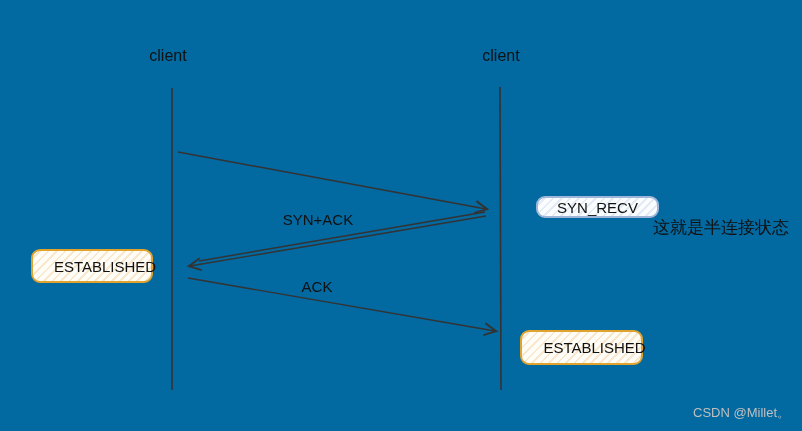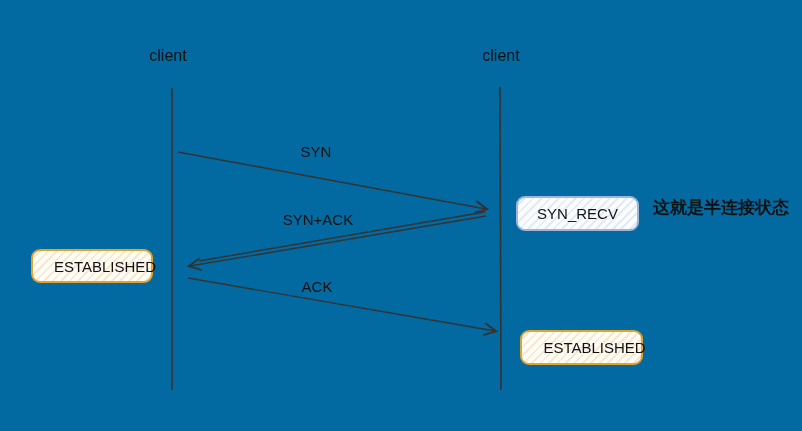--- a/index.html
+++ b/index.html
@@ -84,33 +84,33 @@
     <line class="line" x1="500" y1="87" x2="501" y2="390"></line>
 
     <line class="arrow" x1="178" y1="152" x2="486" y2="209" marker-end="url(#arrowhead)"></line>
 
     <line class="arrow" x1="486" y1="216" x2="190" y2="266" marker-end="url(#arrowhead)"></line>
     <line class="arrow" x1="485" y1="212" x2="199" y2="261"></line>
 
     <line class="arrow" x1="188" y1="278" x2="495" y2="331" marker-end="url(#arrowhead)"></line>
   </svg>
 
-  <div class="abs msg-label" style="left:271px; top:143px;">SYN</div>
   <div class="abs msg-label" style="left:272px; top:278px;">ACK</div>
   <div class="abs msg-label" style="left:273px; top:211px;">SYN+ACK</div>
 
 
   <div class="state-box orange" style="left:31px; top:249px; width:122px; height:34px;">
     <span>ESTABLISHED</span>
   </div>
 
-  <div class="state-box blue" style="left:516px; top:196px; width:123px; height:35px;justify-content:center;">
+  <div class="state-box blue" style="left:536px; top:196px; width:123px; height:22px;justify-content:center;">
     <span>SYN_RECV</span>
   </div>
 
   <div class="state-box orange" style="left:520px; top:330px; width:123px; height:35px;">
     <span>ESTABLISHED</span>
   </div>
 
-  <div class="abs annotation" style="left:653px; top:196px;font-weight:bold;">这就是半连接状态</div>
+  <div class="abs annotation" style="left:653px; top:216px;">这就是半连接状态</div>
 
+  <div class="abs watermark" style="right:12px; top:404px; text-align:right;">CSDN @Millet。</div>
 
 </div>
 
 </body></html>

